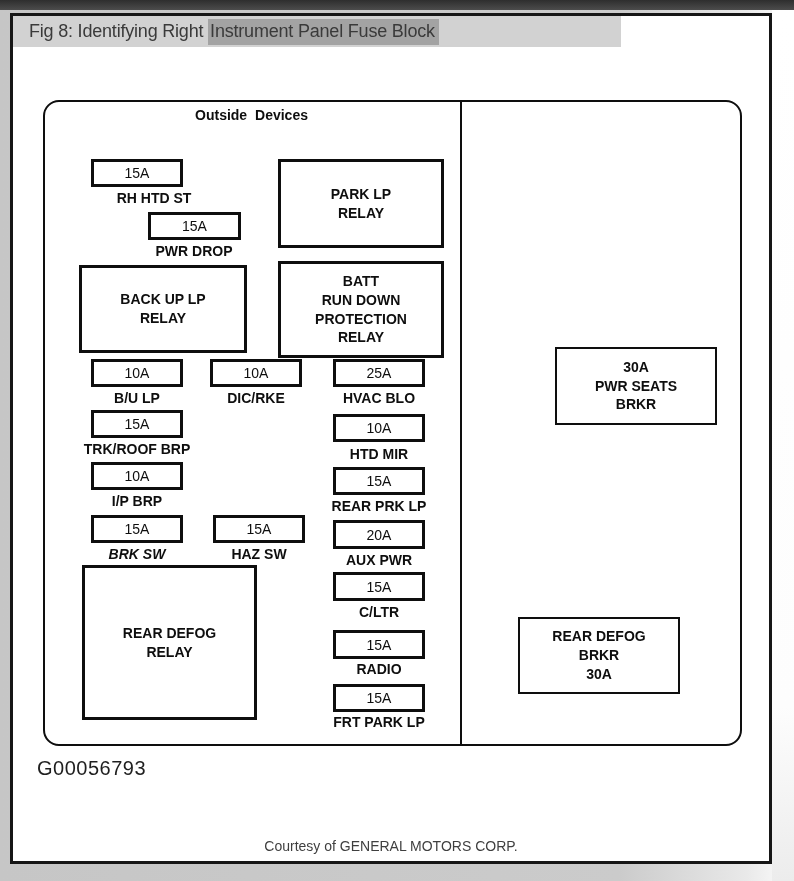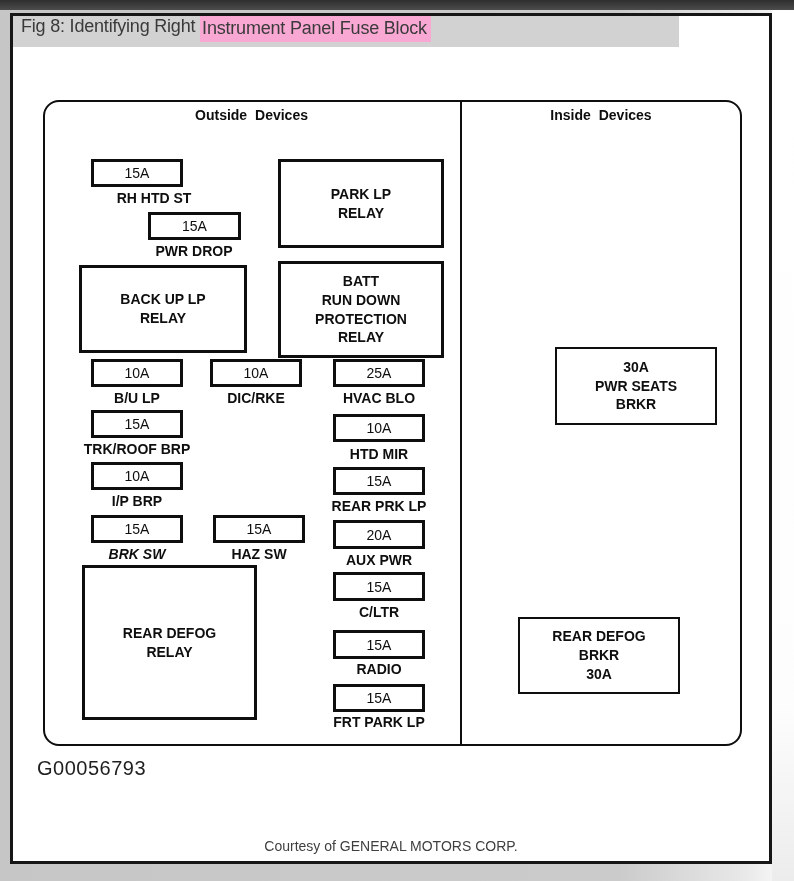--- a/index.html
+++ b/index.html
@@ -14,26 +14,26 @@
   }
   .rstrip{
     position:absolute; left:772px; top:10px; width:22px; height:871px;
     background:linear-gradient(180deg,#ffffff 0%,#fdfdfd 80%,#ececec 100%);
   }
   .frame{
     position:absolute; left:10px; top:13px; width:762px; height:851px;
     box-sizing:border-box; border:3px solid #161616; background:#ffffff;
   }
   .titlebar{
-    position:absolute; left:13px; top:16px; width:666px; height:31px;
-    background:#d2d2d2; display:flex; align-items:flex-start; padding-left:8px;
+    position:absolute; left:13px; top:16px; width:608px; height:31px;
+    background:#d2d2d2; display:flex; align-items:center; padding-left:16px;
     box-sizing:border-box; font-size:18px; letter-spacing:-0.2px; color:#3a3a3a;
     white-space:pre;
   }
-  .hl{ background:#f9a8d4; padding:2px 4px 3px 2px; }
+  .hl{ background:#a3a3a3; padding:2px 4px 3px 2px; }
   .outline{
     position:absolute; left:43px; top:100px; width:699px; height:646px;
     box-sizing:border-box; border:2px solid #0e0e0e; border-radius:16px;
     background:#ffffff;
   }
   .vdivider{
     position:absolute; left:460px; top:100px; width:2px; height:646px;
     background:#0e0e0e;
   }
   .sec-header{
@@ -71,21 +71,20 @@
 <div class="page">
   <div class="topbar"></div>
   <div class="rstrip"></div>
   <div class="frame"></div>
 
   <div class="titlebar"><span>Fig 8: Identifying Right </span><span class="hl">Instrument Panel Fuse Block</span></div>
 
   <div class="outline"></div>
   <div class="vdivider"></div>
   <div class="sec-header" style="left:43px;top:107px;width:417px;">Outside Devices</div>
-  <div class="sec-header" style="left:460px;top:107px;width:282px;">Inside Devices</div>
 
   <div class="relay" style="left:278px;top:159px;width:166px;height:89px;">PARK LP
 RELAY</div>
   <div class="relay" style="left:278px;top:261px;width:166px;height:97px;">BATT
 RUN DOWN
 PROTECTION
 RELAY</div>
   <div class="relay" style="left:79px;top:265px;width:168px;height:88px;">BACK UP LP
 RELAY</div>
   <div class="relay" style="left:82px;top:565px;width:175px;height:155px;">REAR DEFOG

